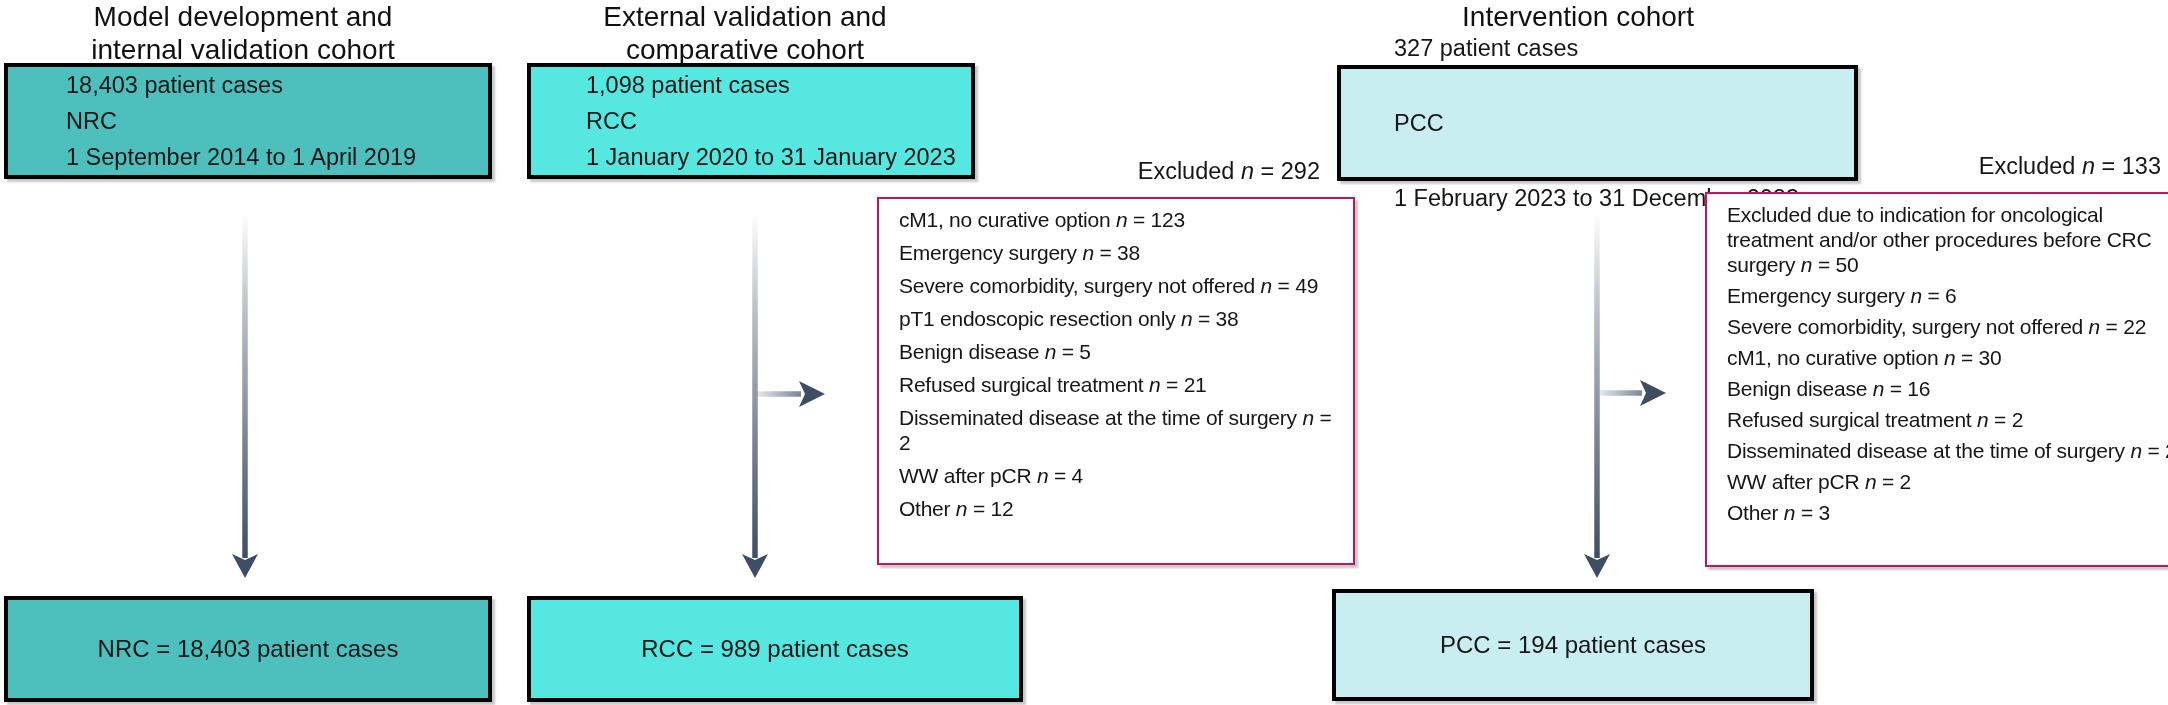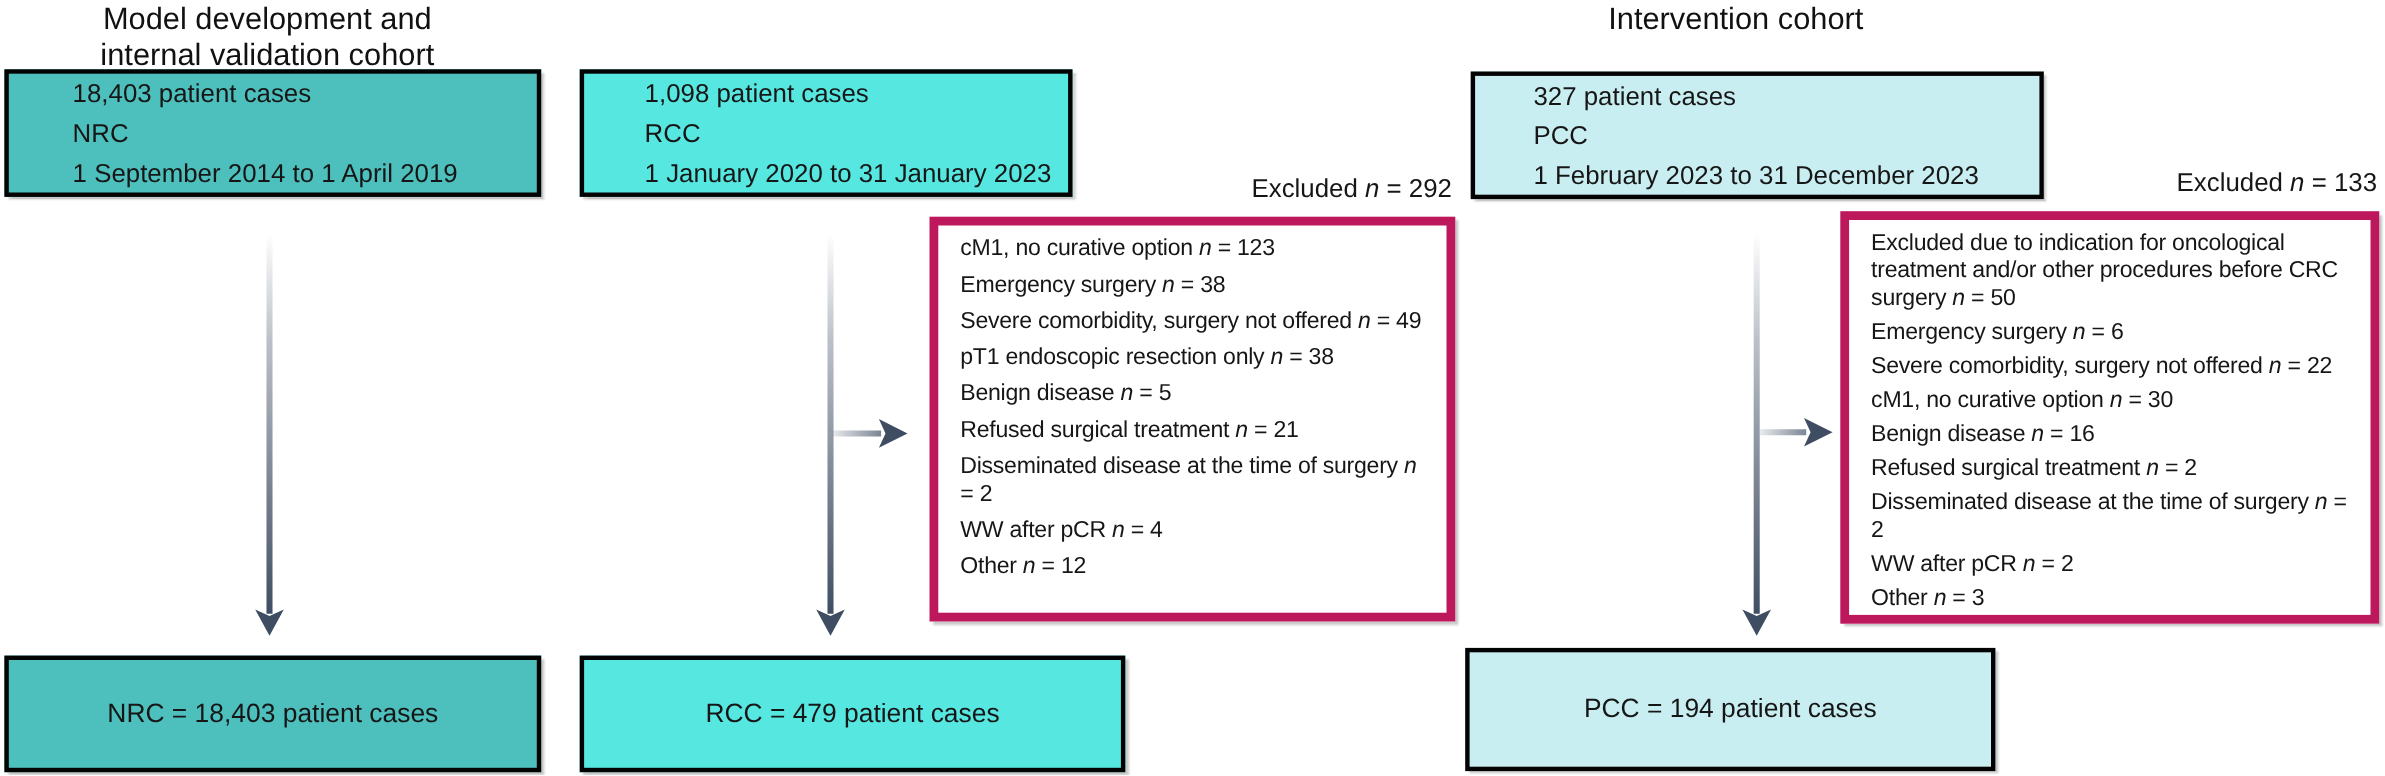--- a/index.html
+++ b/index.html
@@ -34,21 +34,21 @@
   }
   .box-top {
     display: flex;
     flex-direction: column;
     justify-content: center;
     font-size: 23.5px;
     line-height: 36px;
   }
   .bt1 { left: 4px;    top: 63px; width: 488px; height: 116px; padding-left: 58px; }
   .bt2 { left: 527px;  top: 63px; width: 448px; height: 116px; padding-left: 55px; }
-  .bt3 { left: 1337px; top: 65px; width: 521px; height: 116px; padding-left: 53px; }
+  .bt3 { left: 1337px; top: 65px; width: 521px; height: 116px; padding-left: 53px; gap: 39px; }
 
   .box-bottom {
     display: flex;
     align-items: center;
     justify-content: center;
     font-size: 24px;
   }
   .bb1 { left: 4px;    top: 596px; width: 488px; height: 106px; }
   .bb2 { left: 527px;  top: 596px; width: 496px; height: 106px; }
   .bb3 { left: 1332px; top: 589px; width: 482px; height: 112px; }
@@ -60,24 +60,25 @@
     white-space: nowrap;
   }
   .el2 { left: 1020px; width: 300px; top: 158px; }
   .el3 { left: 1861px; width: 300px; top: 153px; }
   .excl-label i { font-style: italic; }
 
   .excl-box {
     position: absolute;
     box-sizing: border-box;
     background: #ffffff;
-    border: 8px solid #be185d;
+    border: 2px solid #be185d;
     box-shadow: 3px 3px 2px rgba(0,0,0,0.22);
     font-size: 21px;
     letter-spacing: -0.25px;
+    margin-left: 32px;
   }
   .eb2 { left: 845px;  top: 197px; width: 478px; height: 368px; padding: 8px 16px 0 20px; }
   .eb3 { left: 1673px; top: 192px; width: 490px; height: 375px; padding: 8px 10px 0 20px; }
   .excl-item { line-height: 25px; }
   .eb2 .excl-item { margin-bottom: 8px; }
   .eb3 .excl-item { margin-bottom: 6px; }
   .excl-item i { font-style: italic; }
 </style>
 </head>
 <body>
@@ -122,20 +123,24 @@
     <g>
       <line x1="1600" y1="393" x2="1642" y2="393" stroke="url(#hgrad3)" stroke-width="5.5"></line>
       <path d="M 1640 380 L 1666 393 L 1640 406 L 1646 393 Z" fill="#3e4d62"></path>
     </g>
   </svg>
 
   <div class="title t1">
       <div>Model development and</div>
       <div>internal validation cohort</div>
     </div>
+  <div class="title t2">
+      <div>External validation and</div>
+      <div>comparative cohort</div>
+    </div>
   <div class="title t3">
       <div>Intervention cohort</div>
     </div>
 
   <div class="box box-top bt1" style="background: rgb(77, 191, 188);">
       <div>18,403 patient cases</div>
       <div>NRC</div>
       <div>1 September 2014 to 1 April 2019</div>
     </div>
   <div class="box box-top bt2" style="background: rgb(87, 231, 225);">
@@ -180,19 +185,19 @@
       <div class="excl-item">Refused surgical treatment <i>n</i> = 2</div>
       <div class="excl-item">Disseminated disease at the time of surgery <i>n</i> = 2</div>
       <div class="excl-item">WW after pCR <i>n</i> = 2</div>
       <div class="excl-item">Other <i>n</i> = 3</div>
     </div>
 
   <div class="box box-bottom bb1" style="background: rgb(77, 191, 188);">
     <span>NRC = 18,403 patient cases</span>
   </div>
   <div class="box box-bottom bb2" style="background: rgb(87, 231, 225);">
-    <span>RCC = 479 patient cases</span>
+    <span>RCC = 989 patient cases</span>
   </div>
   <div class="box box-bottom bb3" style="background: rgb(201, 238, 241);">
     <span>PCC = 194 patient cases</span>
   </div>
 
 </div>
 
 </body></html>

